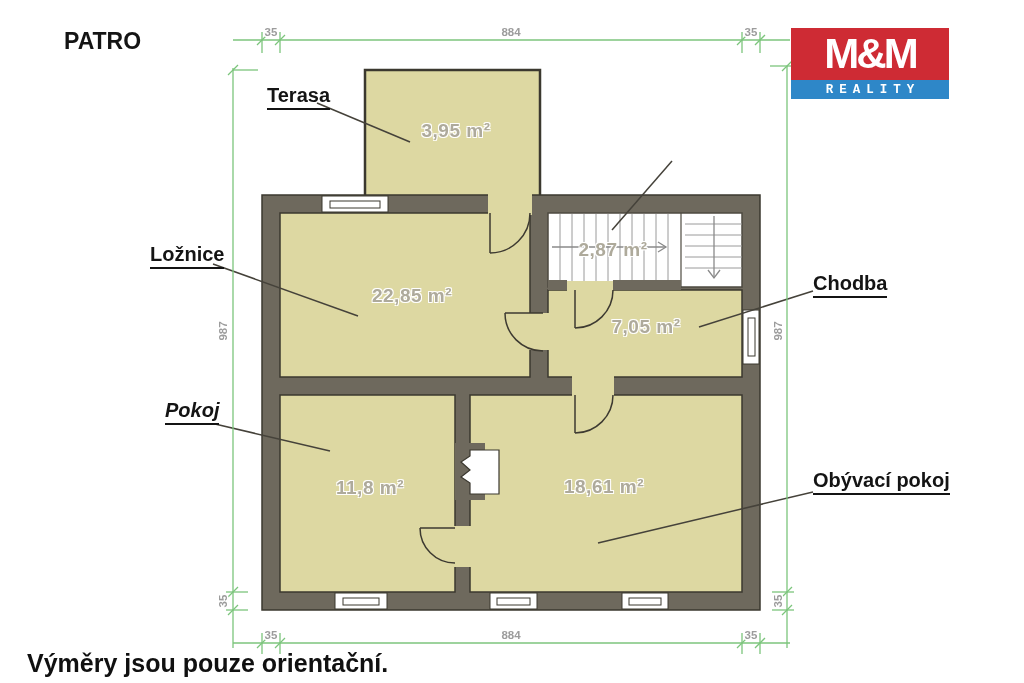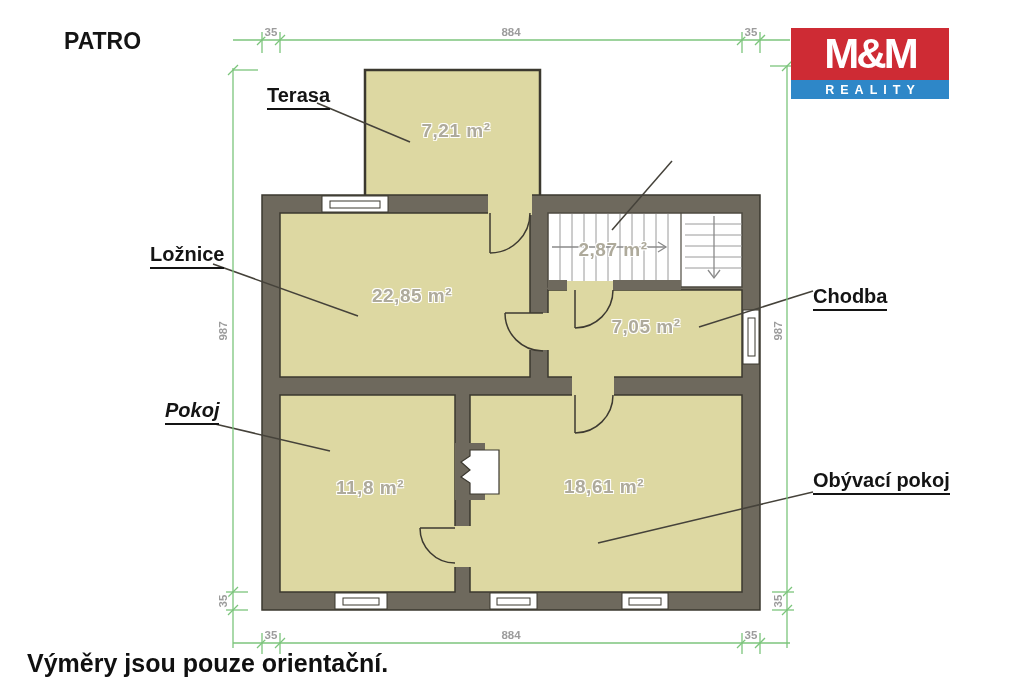--- a/index.html
+++ b/index.html
@@ -11,21 +11,21 @@
   .area{position:absolute;transform:translate(-50%,-50%);font-weight:700;font-size:19px;
     color:#aeaa9b;letter-spacing:.5px;white-space:nowrap;
     text-shadow:1px 1px 0 rgba(255,255,255,.95),-1px -1px 0 rgba(255,255,255,.95),
                 1px -1px 0 rgba(255,255,255,.95),-1px 1px 0 rgba(255,255,255,.95);}
   #page-title{position:absolute;left:64px;top:28px;font-weight:800;font-size:23px;color:#141414;}
   #note{position:absolute;left:27px;top:649px;font-weight:800;font-size:25px;color:#101010;}
   #logo{position:absolute;left:791px;top:28px;width:158px;}
   #logo .red{height:52px;display:flex;align-items:center;justify-content:center;
     font-weight:800;font-size:42px;color:#fff;letter-spacing:-3px;}
   #logo .blue{height:19px;margin-top:0;display:flex;align-items:center;justify-content:center;
-    font-weight:700;font-size:12.5px;color:#fff;letter-spacing:6px;padding-left:6px;}
+    font-weight:700;font-size:12.5px;color:#fff;letter-spacing:6px;padding-left:6px;font-family:Liberation Mono, monospace;}
 </style>
 </head>
 <body>
 
 <div id="stage">
 
 <svg id="plan-svg" width="1024" height="683" viewBox="0 0 1024 683">
 
   <rect x="365" y="70" width="175" height="127" fill="#ddd8a2" stroke="#3b382f" stroke-width="2.5"></rect>
 
@@ -167,31 +167,31 @@
 </svg>
 
 <div id="page-title">PATRO</div>
 
 <div class="lbl" style="left:267px;top:84px;">
   <span class="ul">Terasa</span>
 </div>
 <div class="lbl" style="left:150px;top:243px;">
   <span class="ul">Ložnice</span>
 </div>
-<div class="lbl" style="left:813px;top:285px;">
+<div class="lbl" style="left:813px;top:272px;">
   <span class="ul">Chodba</span>
 </div>
 <div class="lbl" style="left:165px;top:399px;font-style:italic;">
   <span class="ul">Pokoj</span>
 </div>
 <div class="lbl" style="left:813px;top:469px;">
   <span class="ul">Obývací pokoj</span>
 </div>
 
-<div class="area" style="left:456px;top:131px;">7,21 m²</div>
+<div class="area" style="left:456px;top:131px;">3,95 m²</div>
 <div class="area" style="left:412px;top:296px;">22,85 m²</div>
 <div class="area" style="left:613px;top:250px;">2,87 m²</div>
 <div class="area" style="left:646px;top:327px;">7,05 m²</div>
 <div class="area" style="left:370px;top:488px;">11,8 m²</div>
 <div class="area" style="left:604px;top:487px;">18,61 m²</div>
 
 <div id="logo">
   <div class="red" style="background: rgb(206, 43, 52);">M&amp;M</div>
   <div class="blue" style="background: rgb(46, 135, 200);">REALITY</div>
 </div>

